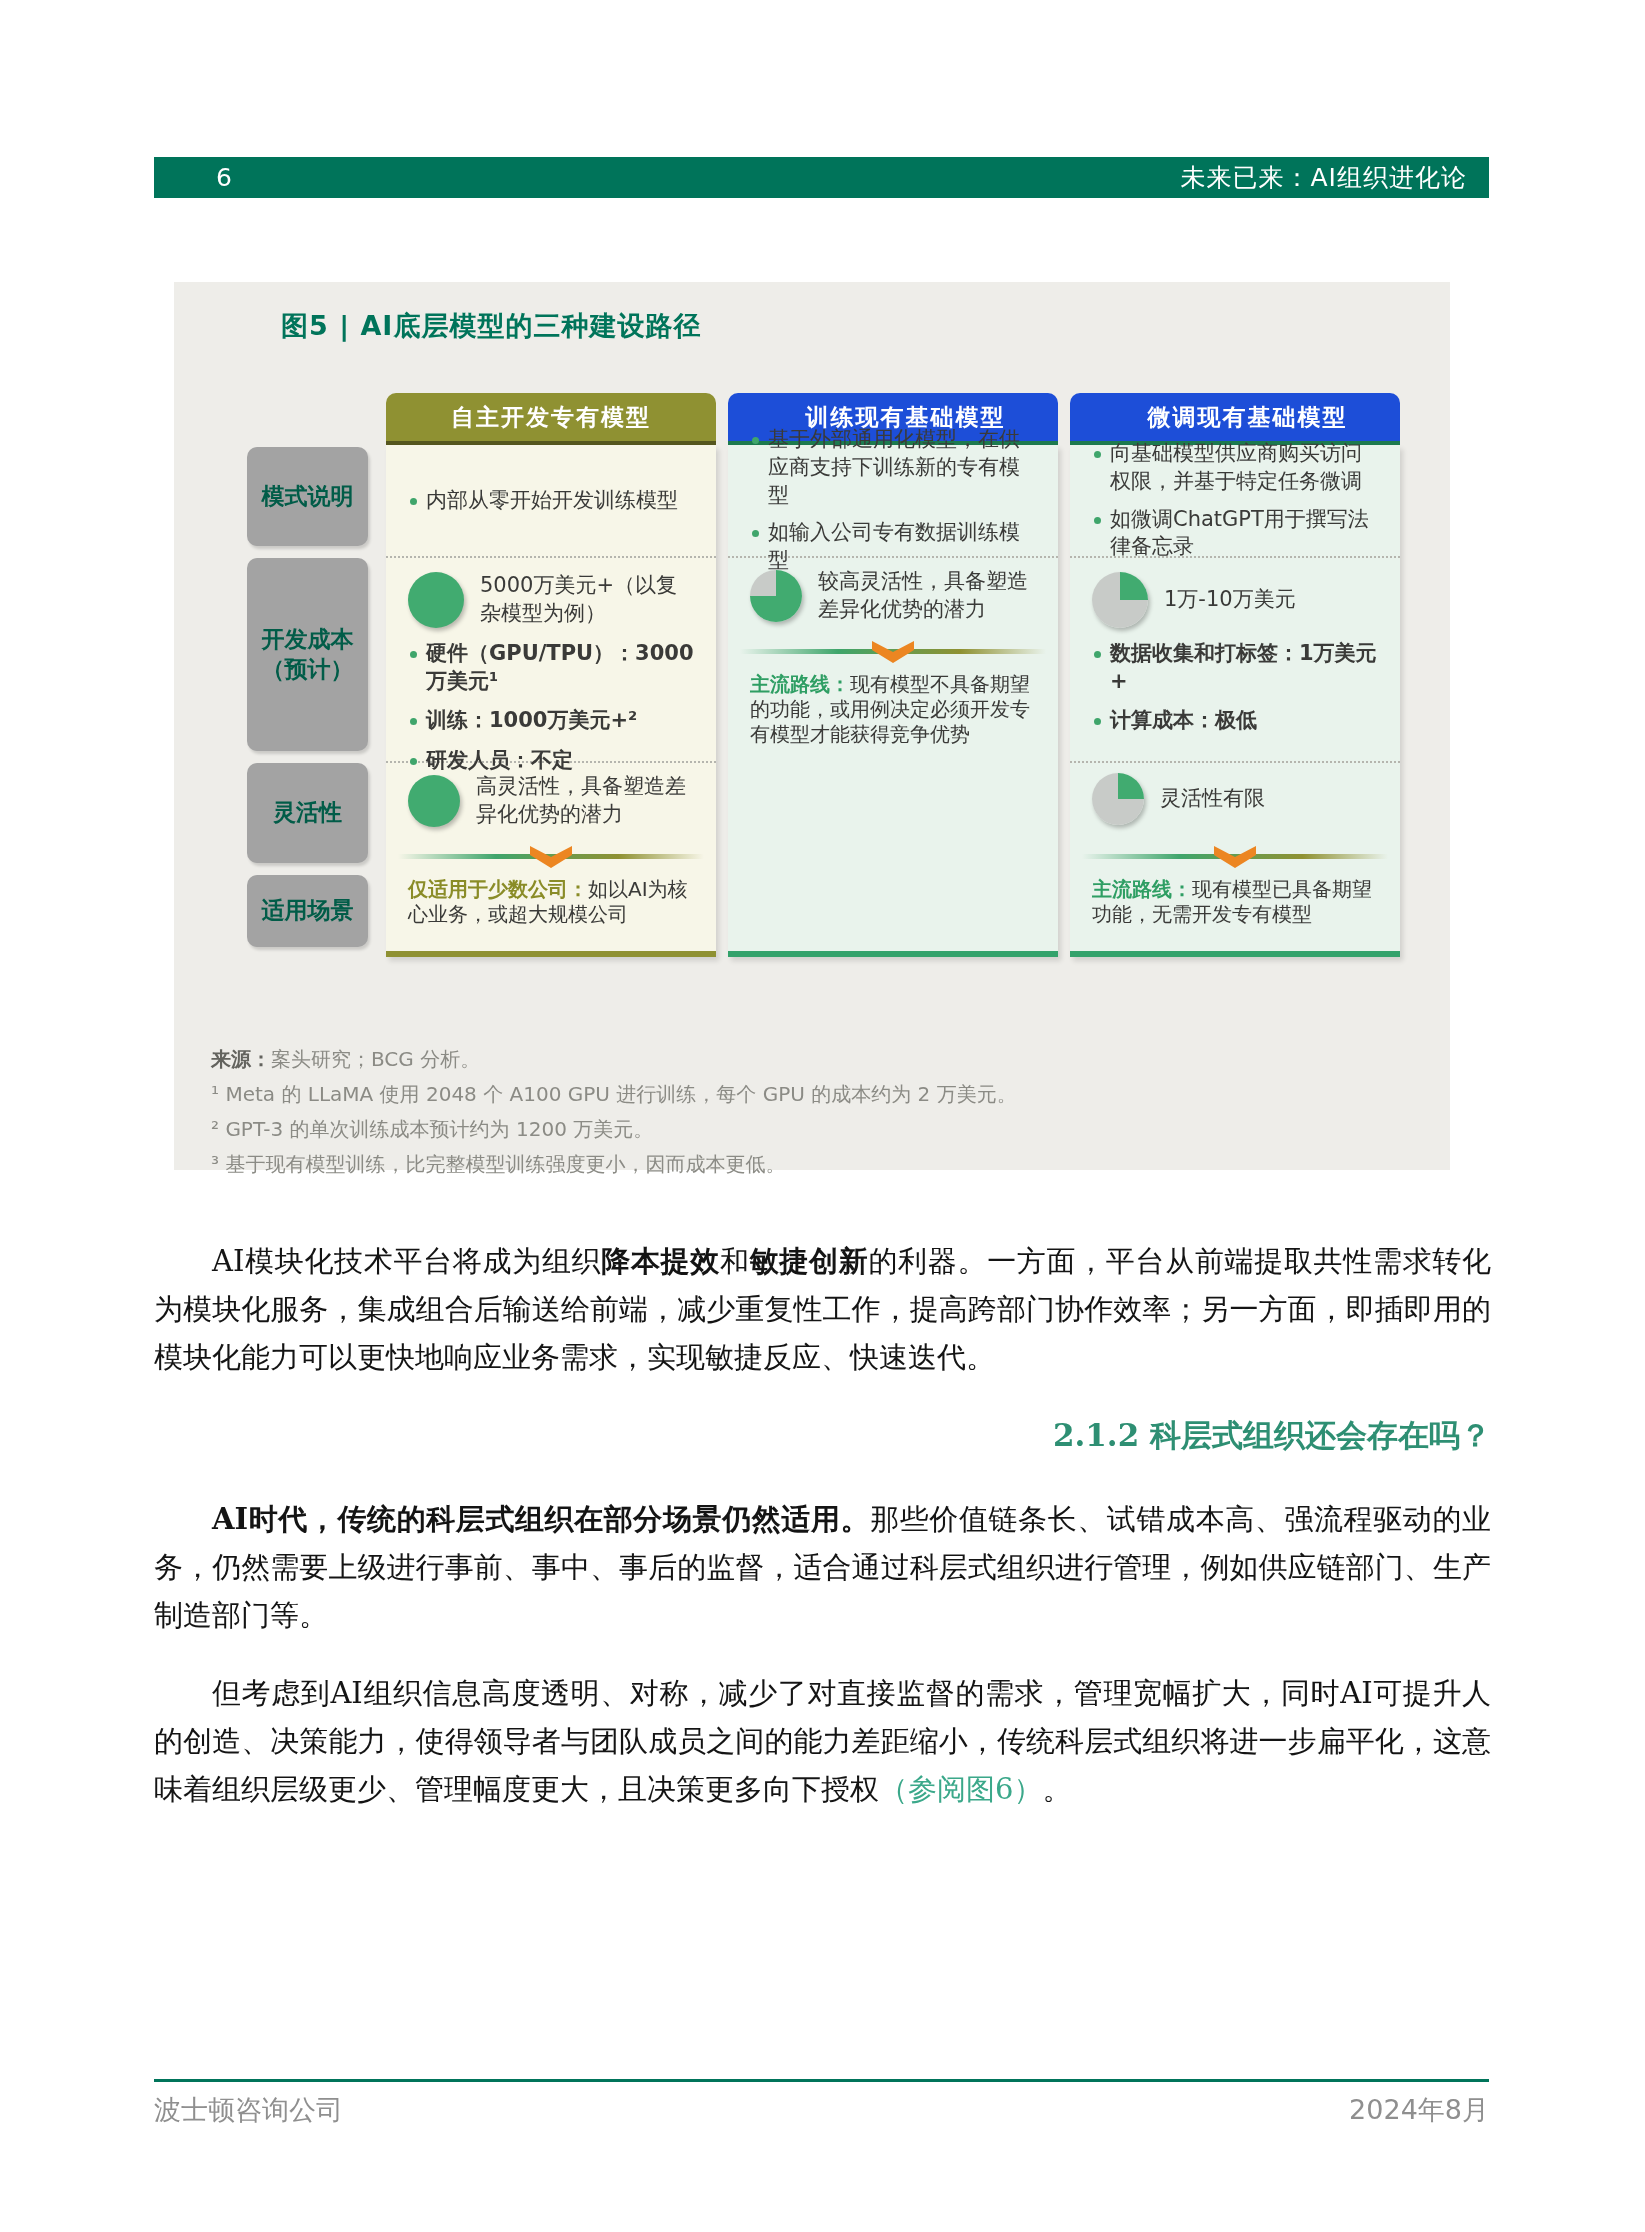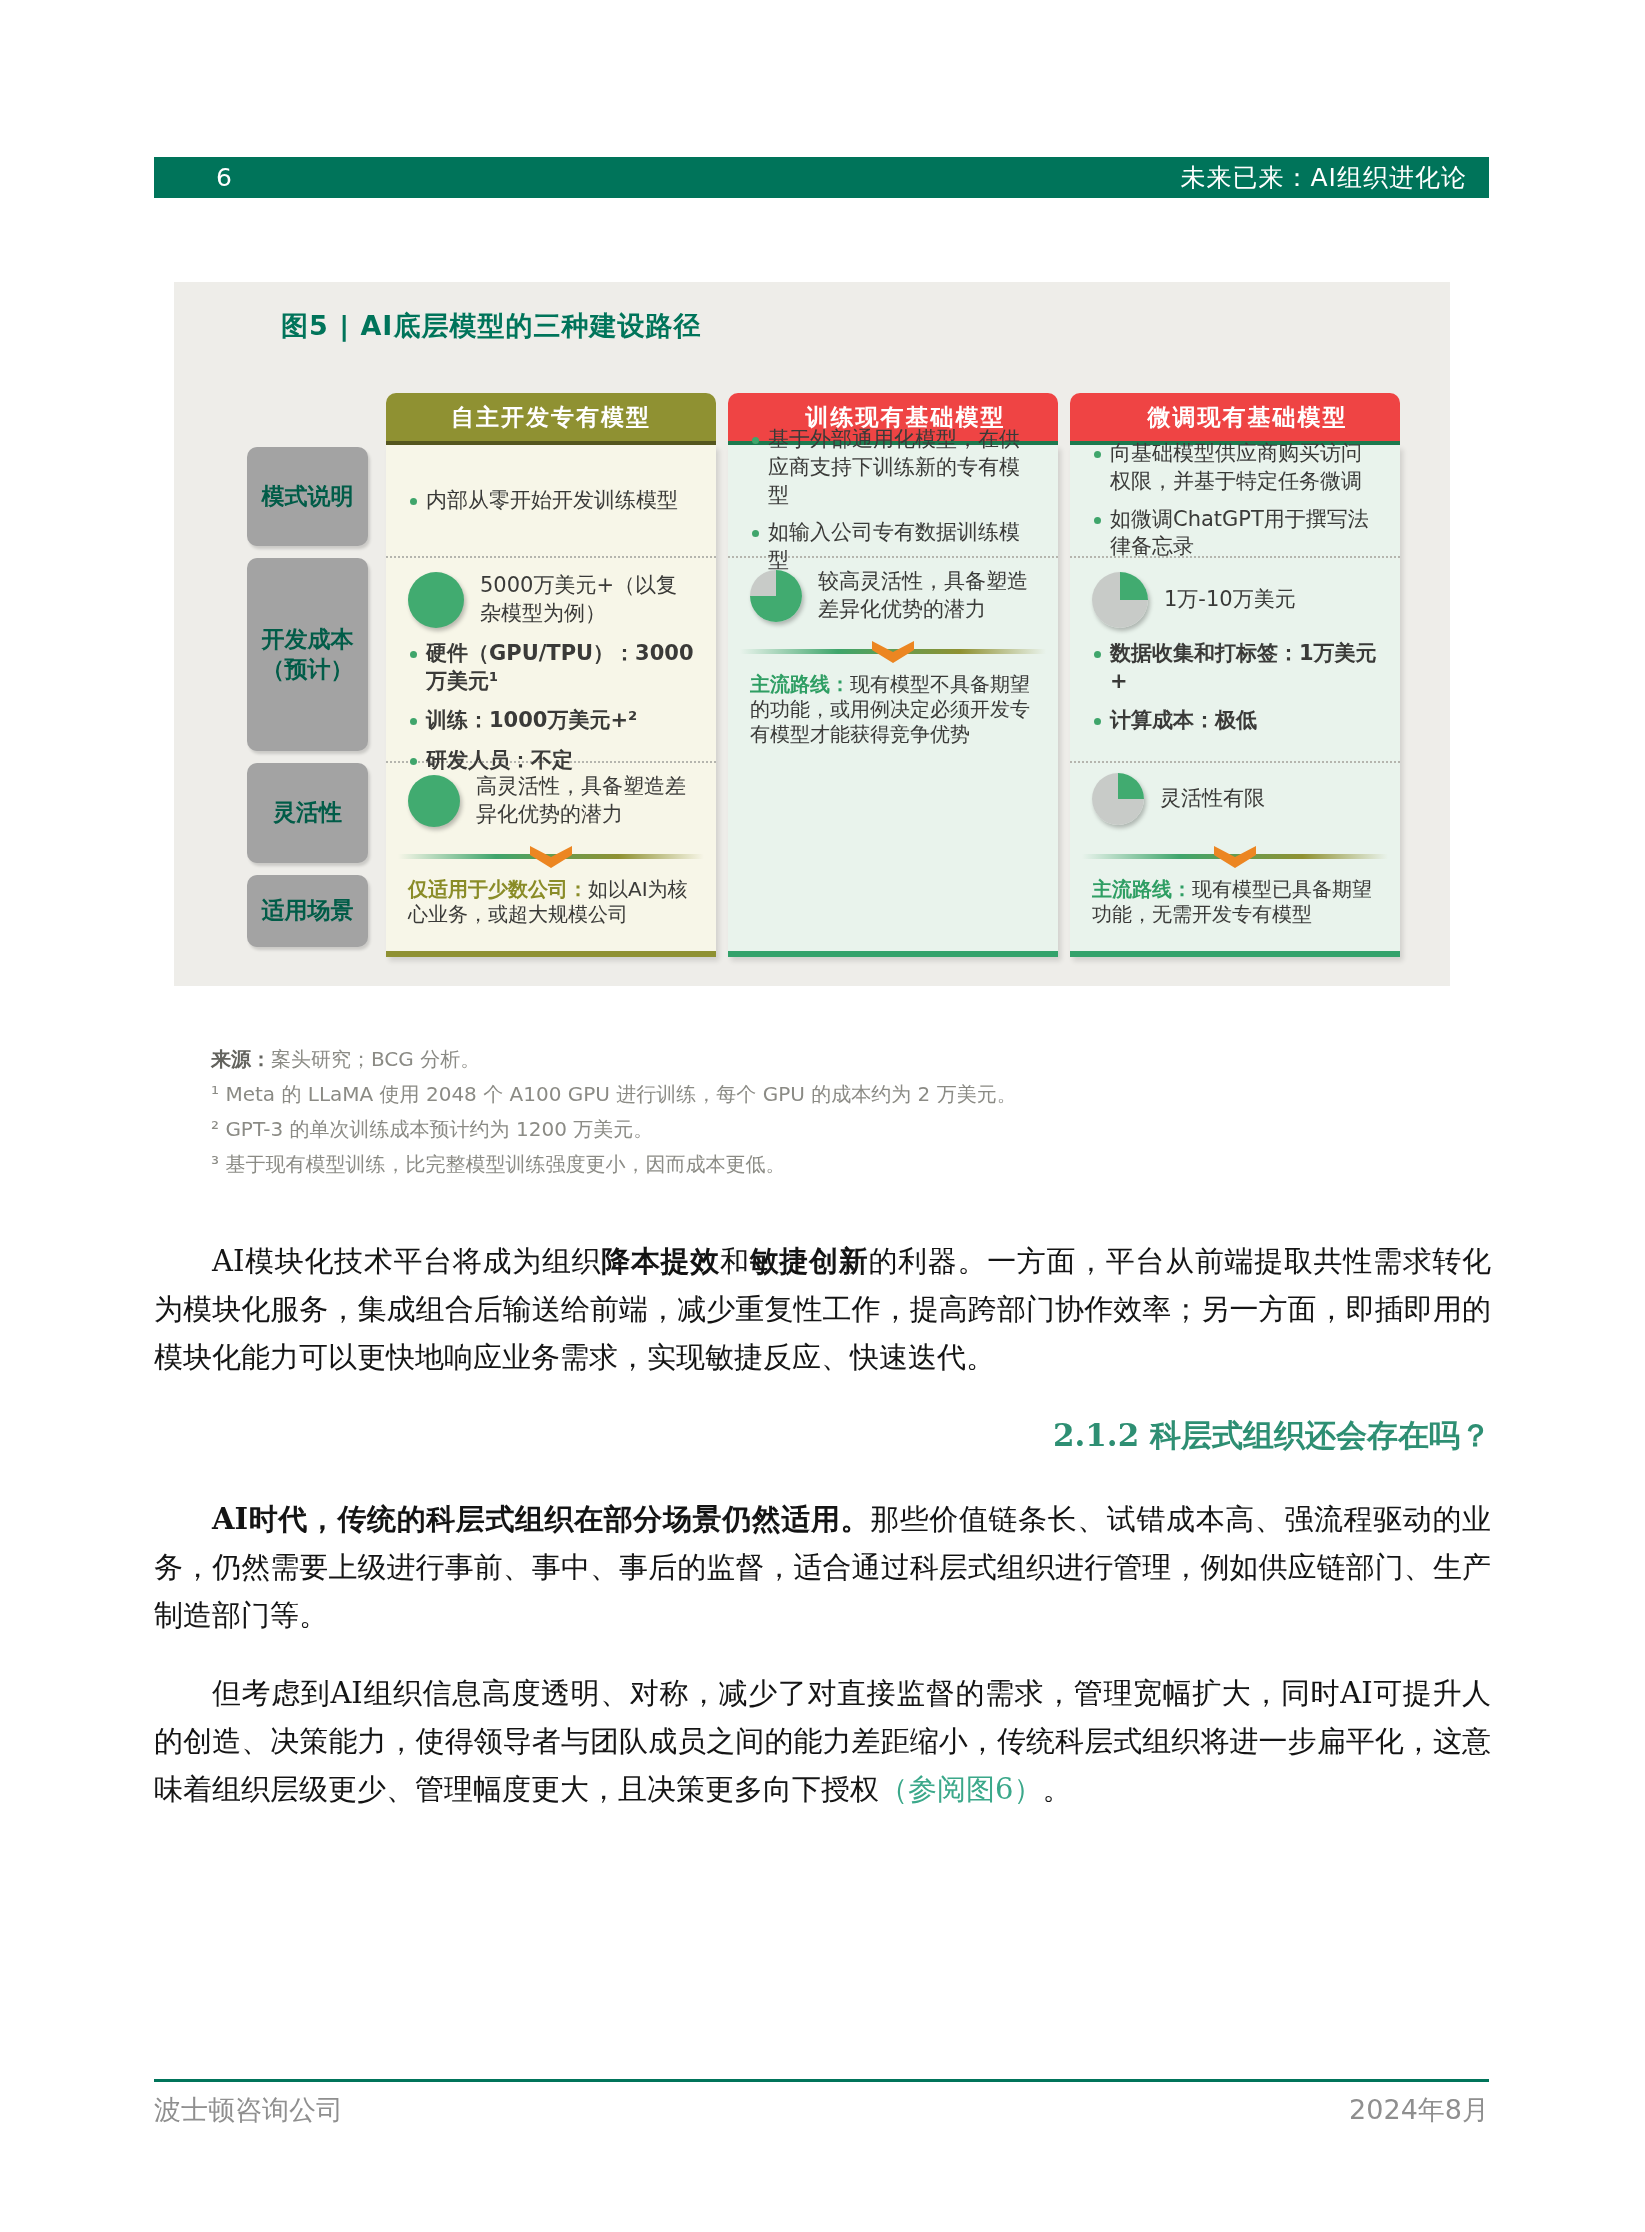--- a/index.html
+++ b/index.html
@@ -8,35 +8,35 @@
   .page{position:absolute;inset:0;overflow:hidden;}
 
   
   .topbar{position:absolute;left:154px;top:157px;width:1335px;height:41px;
           background:#00745A;display:flex;align-items:center;justify-content:space-between;
           box-sizing:border-box;padding:0 22px 0 62px;color:#fff;}
   .topbar .pageno{font-size:25px;}
   .topbar .doctitle{font-size:25px;letter-spacing:1px;}
 
   
-  .figure-card{position:absolute;left:174px;top:282px;width:1276px;height:704px;
+  .figure-card{position:absolute;left:174px;top:282px;width:1276px;height:888px;
                background:#EEEDE9;}
   .fig-title{position:absolute;left:107px;top:26px;margin:0;font-size:27px;
              color:#00745A;font-weight:bold;letter-spacing:1px;}
 
   .fig-table{position:absolute;left:73px;top:111px;display:grid;
              grid-template-columns:127px 330px 330px 330px;
              grid-template-rows:52px 111px 205px 112px 84px;
              column-gap:12px;}
 
   .tab{grid-row:1;display:flex;align-items:center;justify-content:center;
        color:#fff;font-size:23px;font-weight:bold;letter-spacing:2px;
        border-radius:10px 10px 0 0;box-sizing:border-box;}
   .tab-olive{background:#8F9132;border-bottom:4px solid #55561E;}
-  .tab-green{background:#ef4444;border-bottom:4px solid #1D7A4F;padding-left:25px;}
+  .tab-green{background:#1d4ed8;border-bottom:4px solid #1D7A4F;padding-left:25px;}
 
   .rowlabel{grid-column:1;background:#a3a3a3;border-radius:10px;
             display:flex;flex-direction:column;align-items:center;justify-content:center;
             color:#015C48;font-weight:bold;font-size:23px;line-height:1.3;text-align:center;
             margin:2px 6px 10px 0;box-shadow:2px 3px 3px rgba(0,0,0,0.15);}
 
   .col{grid-row:2/6;display:flex;flex-direction:column;box-sizing:border-box;
        box-shadow:3px 4px 5px rgba(0,0,0,0.12);}
   .col-olive{background:#F7F6E8;border-bottom:6px solid #8F9132;}
   .col-green{background:#E9F3EC;border-bottom:6px solid #33A26B;}

